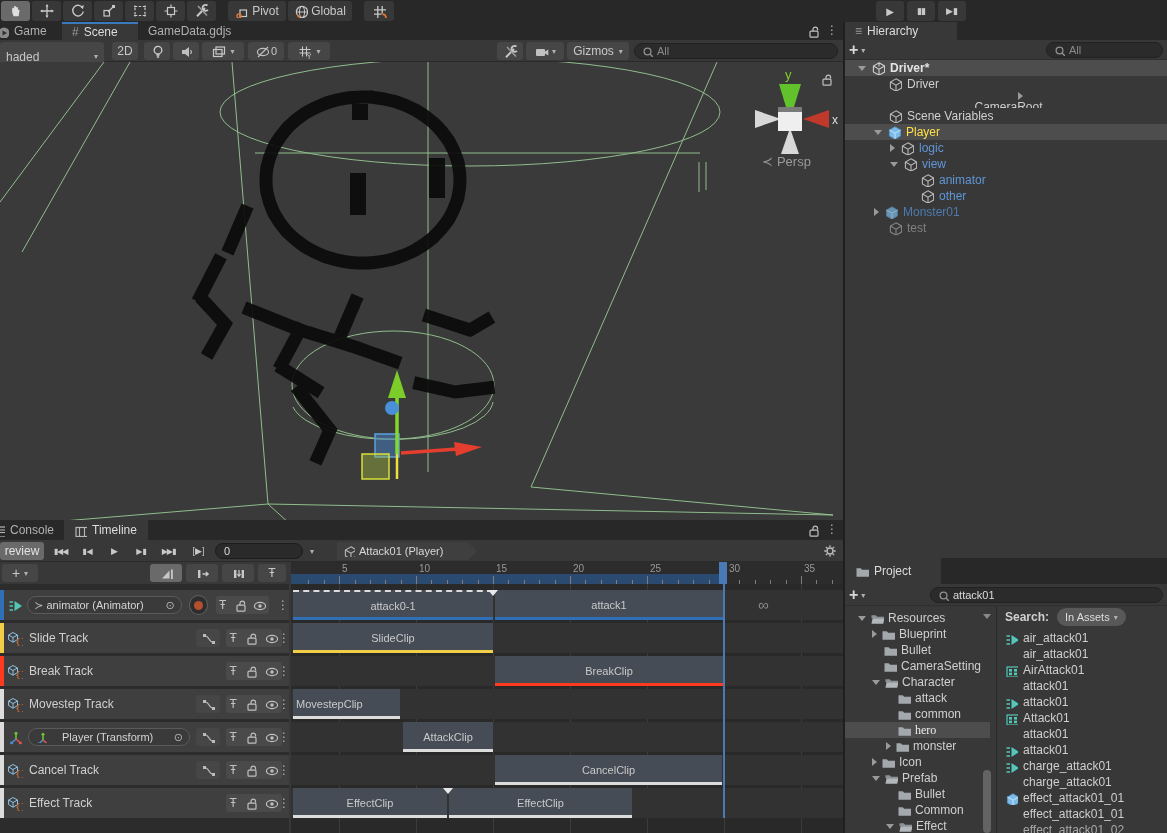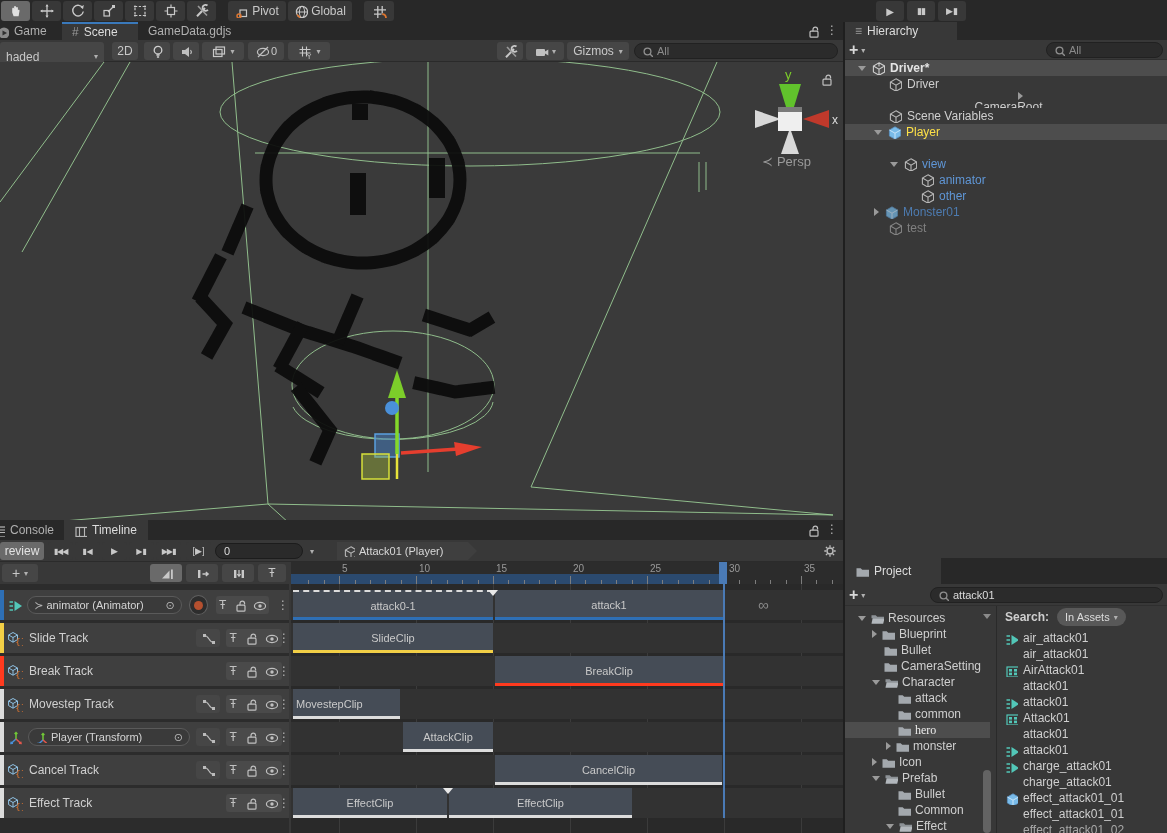--- a/index.html
+++ b/index.html
@@ -675,21 +675,21 @@
       <div class="strip" style="background:#dcdcdc;"></div>
     </div>
   </div>
 
   <div class="hdr" style="top:202px;">
     <div class="tstrip" style="background:#dcdcdc;"></div>
     <svg class="ic" width="15" height="15" style="margin-left:8px;">
         <use href="#i-tripod"></use>
       </svg>
     <div class="pickfield" style="margin-left:5px;width:162px;justify-content:space-between;">
-      <span class="flex" style="gap:4px;">
+      <span class="flex" style="gap:15px;">
           <svg class="ic" width="12" height="12">
             <use href="#i-tripod"></use>
           </svg>
           <span>Player (Transform)</span>
         </span>
       <span style="color:#b8b8b8;">⊙</span>
     </div>
     <div class="p btn2" style="left:196px;top:6px;width:24px;height:18px;">
         <svg class="ic" width="14" height="14">
           <use href="#i-curve"></use>
@@ -821,20 +821,27 @@
         <use href="#i-cube"></use>
       </svg>
     <span style="margin-left:5px;">Scene Variables</span>
   </div>
   <div class="trow" style="left:0;top:102px;width:322px;background:#4d4d4d;color:#fde047;">
     <span class="tri-d" style="margin-left:29px;"></span>
     <svg class="ic" width="14" height="14" style="margin-left:5px;">
         <use href="#i-cubeblue"></use>
       </svg>
     <span style="margin-left:5px;">Player</span>
+  </div>
+  <div class="trow blue" style="left:0;top:118px;width:322px;">
+    <span class="tri-r" style="margin-left:45px;"></span>
+    <svg class="ic" width="14" height="14" style="margin-left:5px;">
+        <use href="#i-cube"></use>
+      </svg>
+    <span style="margin-left:5px;">logic</span>
   </div>
   <div class="trow blue" style="left:0;top:134px;width:322px;">
     <span class="tri-d" style="margin-left:45px;"></span>
     <svg class="ic" width="14" height="14" style="margin-left:5px;">
         <use href="#i-cube"></use>
       </svg>
     <span style="margin-left:5px;">view</span>
   </div>
   <div class="trow blue" style="left:0;top:150px;width:322px;">
     <svg class="ic" width="14" height="14" style="margin-left:75px;">

